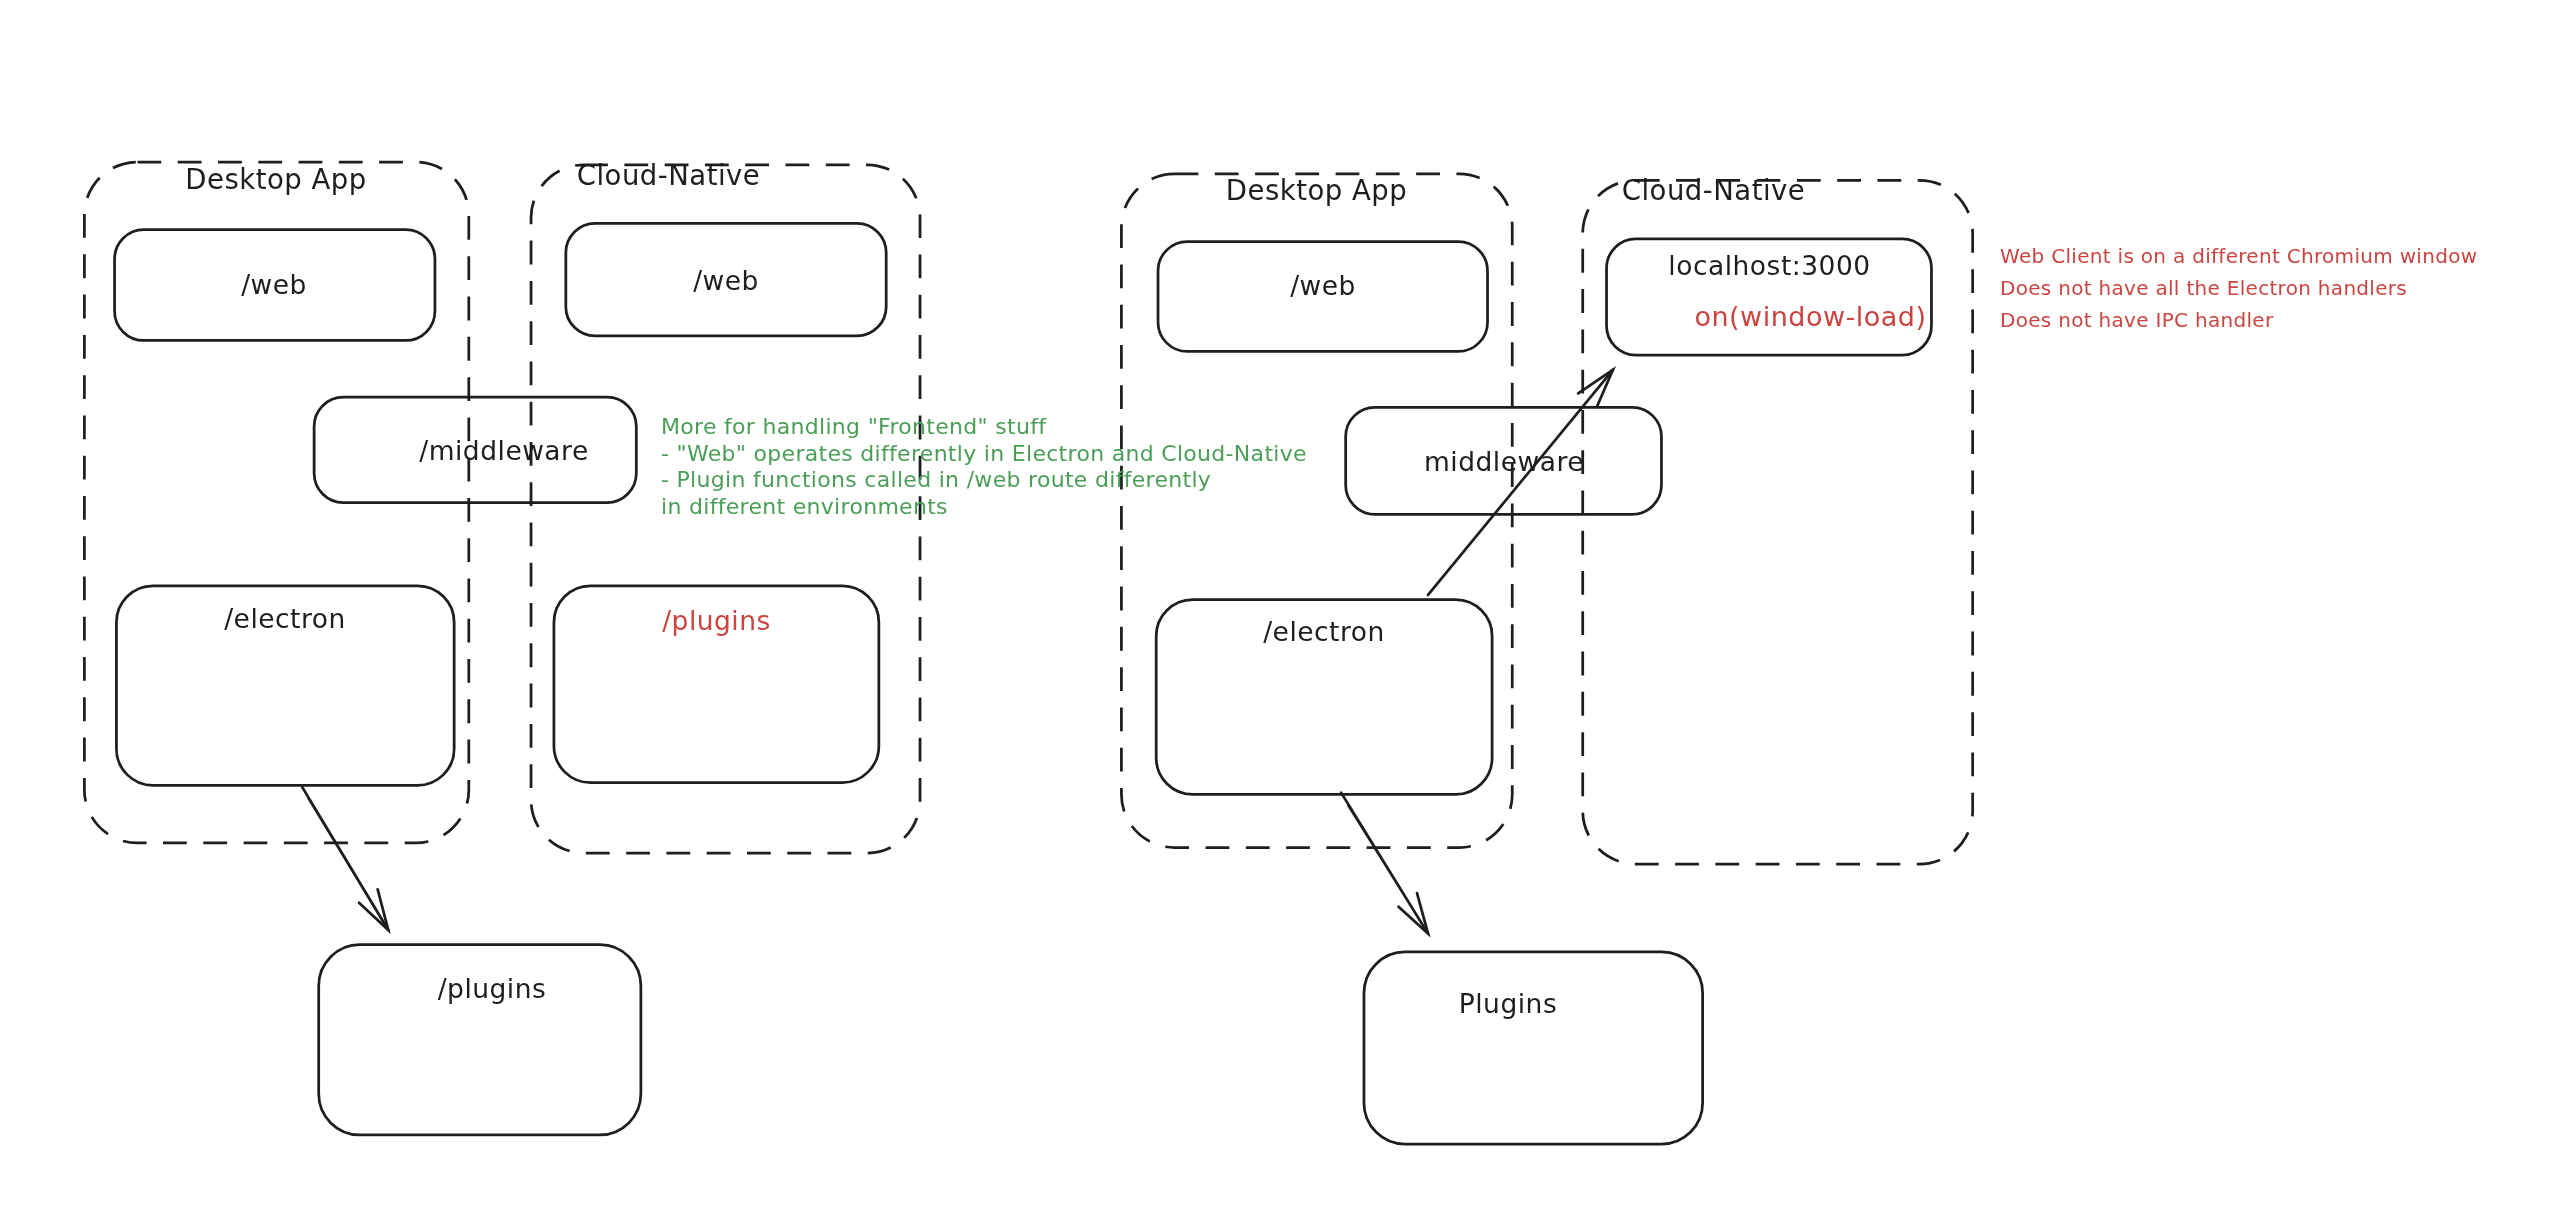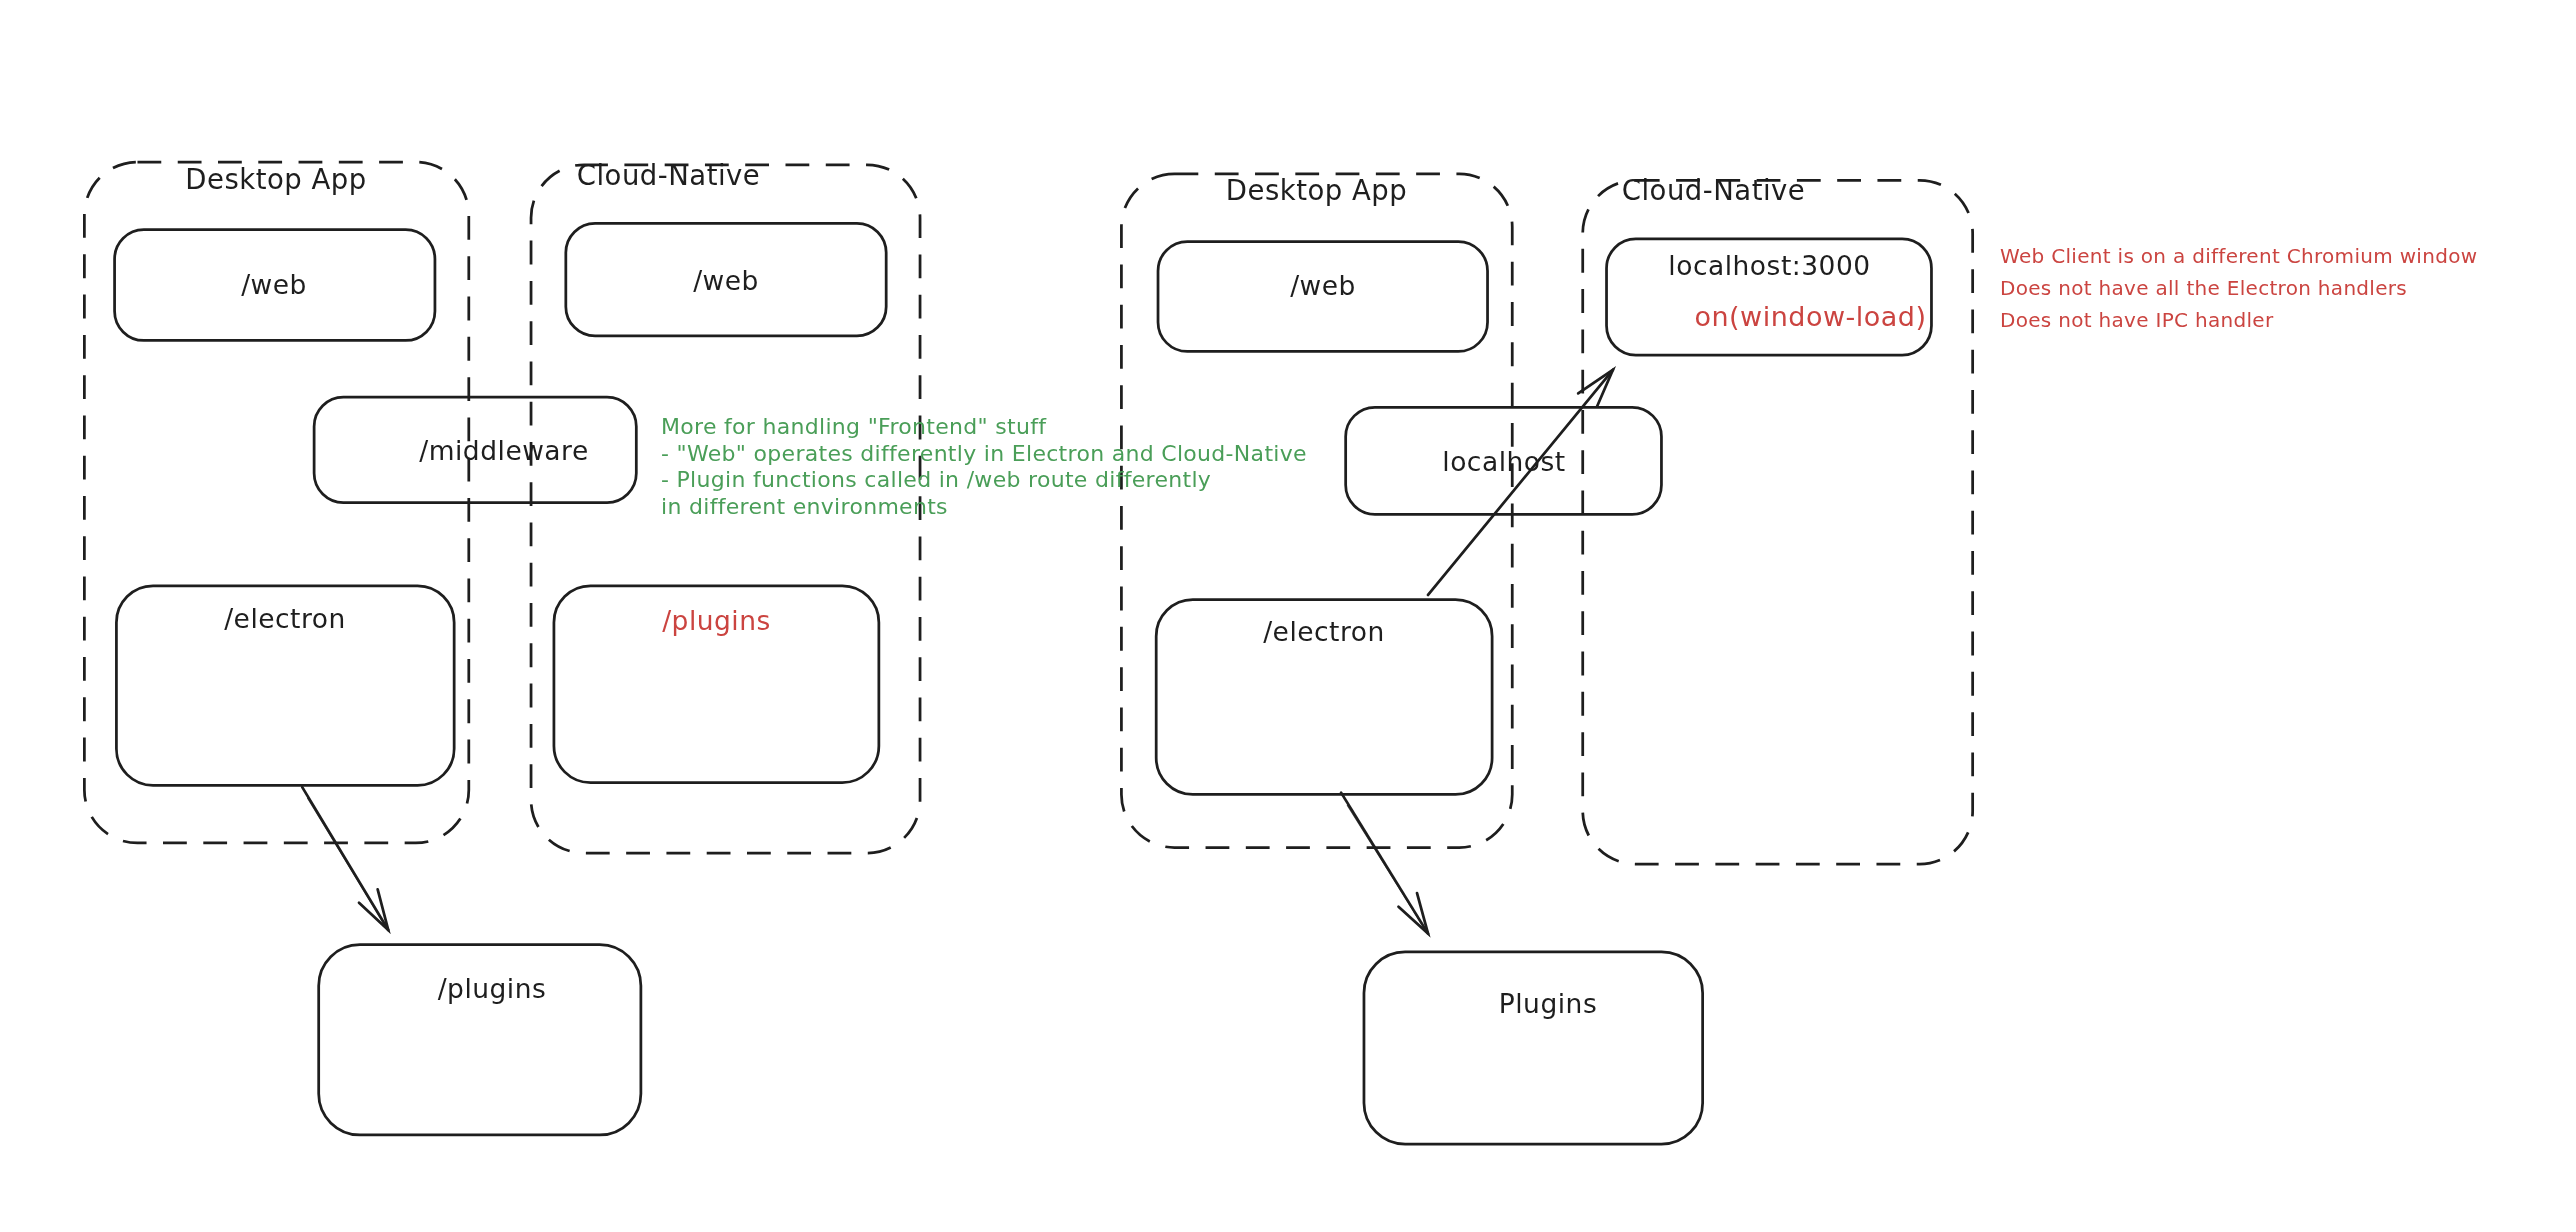--- a/index.html
+++ b/index.html
@@ -97,24 +97,24 @@
   <div class="lbl title" style="left:1121px;top:130px;width:391px;">Desktop App</div>
 
   <div class="lbl title" style="left:1583px;top:130px;width:261px;">Cloud-Native</div>
 
   <div class="lbl" style="left:1158px;top:269px;width:330px;">/web</div>
 
   <div class="lbl" style="left:1607px;top:249px;width:325px;">localhost:3000</div>
 
   <div class="lbl red sub" style="left:1648px;top:300px;width:325px;">on(window-load)</div>
 
-  <div class="lbl" style="left:1346px;top:445px;width:316px;">localhost</div>
+  <div class="lbl" style="left:1346px;top:445px;width:316px;">middleware</div>
 
   <div class="lbl" style="left:1156px;top:615px;width:336px;">/electron</div>
 
-  <div class="lbl" style="left:1364px;top:987px;width:368px;">Plugins</div>
+  <div class="lbl" style="left:1324px;top:987px;width:368px;">Plugins</div>
 
   <div class="note red" style="left:2000px;top:240px;width:558px;">Web Client is on a different Chromium window
 Does not have all the Electron handlers
 Does not have IPC handler</div>
 
 </div>
 
 
 </body></html>

